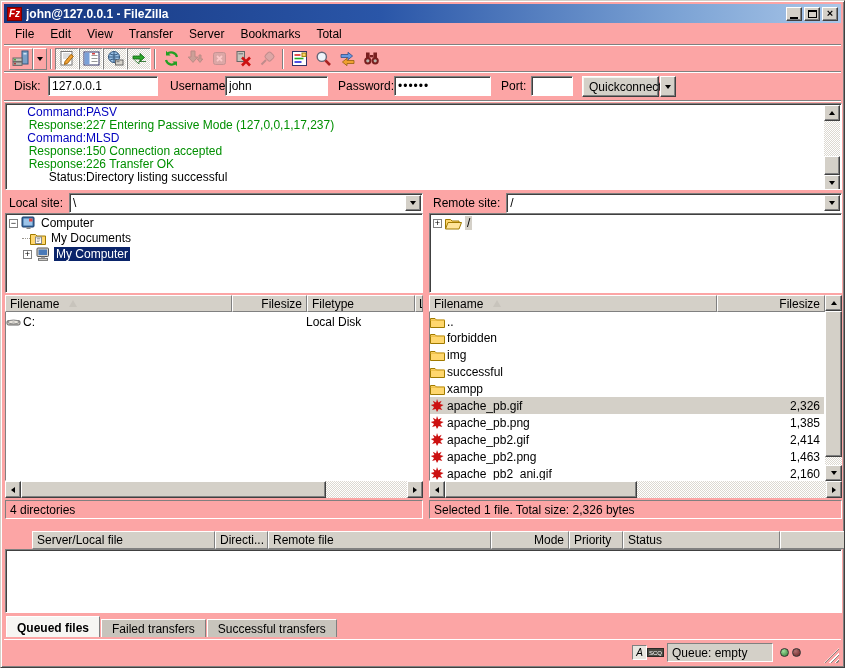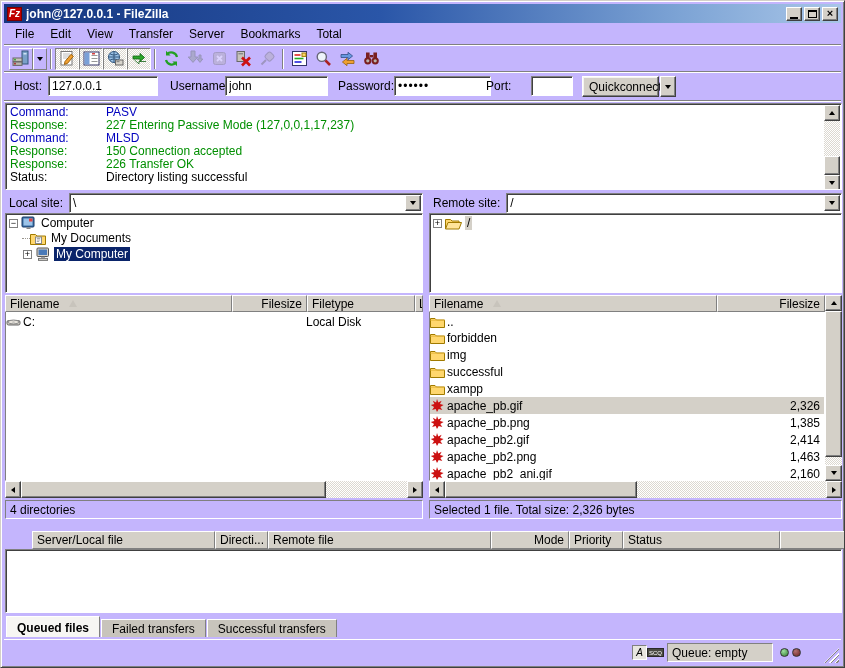--- a/index.html
+++ b/index.html
@@ -1,18 +1,18 @@
 <!DOCTYPE html>
 <html><head>
 <meta charset="utf-8">
 <style>
   html,body{margin:0;padding:0;background:#6b6b6b;}
   *{box-sizing:border-box;}
   .win{
-    position:relative;width:845px;height:668px;background:#c4b5fd;overflow:hidden;
+    position:relative;width:845px;height:668px;background:#fca5a5;overflow:hidden;
     font-family:"Liberation Sans","DejaVu Sans",sans-serif;font-size:12px;color:#000;
     border:1px solid;border-color:#d4d0c8 #404040 #404040 #d4d0c8;
     box-shadow:inset 1px 1px 0 #fff, inset -1px -1px 0 #808080;
     padding-left:28px;
   }
   
   .titlebar{position:absolute;top:3px;left:3px;right:3px;height:19px;
     background:linear-gradient(90deg,#16367f 0%,#2a56a8 45%,#7ba2d4 80%,#a9c6e8 100%);
     display:flex;align-items:center;padding:0 3px;}
   .fzlogo{width:15px;height:14px;background:#c00000;border:1px solid #7a0000;color:#fff;
@@ -48,21 +48,21 @@
     border:1px solid;border-color:#fff #404040 #404040 #fff;box-shadow:inset -1px -1px 0 #808080,inset 1px 1px 0 #f5f4f0;
     font:12px "Liberation Sans",sans-serif;text-align:center;padding-top:2px;}
   .qcdrop{position:absolute;top:3px;left:656px;width:16px;height:21px;background:#d4d0c8;
     border:1px solid;border-color:#fff #404040 #404040 #fff;box-shadow:inset -1px -1px 0 #808080;
     display:flex;align-items:center;justify-content:center;}
   
   .sunken{background:#fff;border:1px solid;border-color:#808080 #fff #fff #808080;box-shadow:inset 1px 1px 0 #404040;}
   
   .log{position:absolute;top:102px;left:4px;width:837px;height:87px;overflow:hidden;}
   .log-line{display:flex;height:13px;line-height:13px;white-space:nowrap;}
-  .log-line .llabel{width:100px;padding-left:4px;flex:none;}
+  .log-line .llabel{width:80px;padding-left:4px;flex:none;text-align:right;}
   .log-line.command{color:#0000bf;}
   .log-line.response{color:#008f00;}
   .log-line.status .llabel,.log-line.status .ltext{color:#000;}
   .log-lines{position:absolute;top:2px;left:0;right:18px;}
   
   .sb-btn{background:#d4d0c8;border:1px solid;border-color:#fff #404040 #404040 #fff;
     box-shadow:inset -1px -1px 0 #808080;display:flex;align-items:center;justify-content:center;flex:none;}
   .sb-thumb{background:#d4d0c8;border:1px solid;border-color:#fff #404040 #404040 #fff;box-shadow:inset -1px -1px 0 #808080;flex:none;}
   .sb-track{background:conic-gradient(#fff 25%,#dcd8d0 0 50%,#fff 0 75%,#dcd8d0 0) 0 0/2px 2px;flex:1;}
   .vsb{display:flex;flex-direction:column;}
@@ -266,27 +266,27 @@
           <circle cx="4.8" cy="10.8" r="3.6" fill="#7a1f1f"></circle>
           <circle cx="12.2" cy="10.8" r="3.6" fill="#7a1f1f"></circle>
           <circle cx="4.8" cy="10.8" r="1.6" fill="#b8b4ac"></circle>
           <circle cx="12.2" cy="10.8" r="1.6" fill="#b8b4ac"></circle>
         </svg>
     </div>
   </div>
   <div class="hr" style="top:70px"></div>
 
   <div class="qc">
-    <span class="lbl" style="left:10px">Host:</span>
+    <span class="lbl" style="left:10px">Disk:</span>
     <input class="tinput" style="left: 44px; width: 110px;" value="127.0.0.1">
     <span class="lbl" style="left:166px">Username:</span>
     <input class="tinput" style="left: 221px; width: 103px;" value="john">
     <span class="lbl" style="left:334px">Password:</span>
     <input class="tinput" style="left: 390px; width: 97px; letter-spacing: 1px;" value="••••••">
-    <span class="lbl" style="left:482px">Port:</span>
+    <span class="lbl" style="left:497px">Port:</span>
     <input class="tinput" style="left: 527px; width: 42px;" value="">
     <button class="qcbtn">Quickconnect</button>
     <div class="qcdrop">
         <span class="tri-dn"></span>
       </div>
   </div>
   <div class="hr" style="top:99px"></div>
 
   <div class="log sunken">
     <div class="log-lines">

